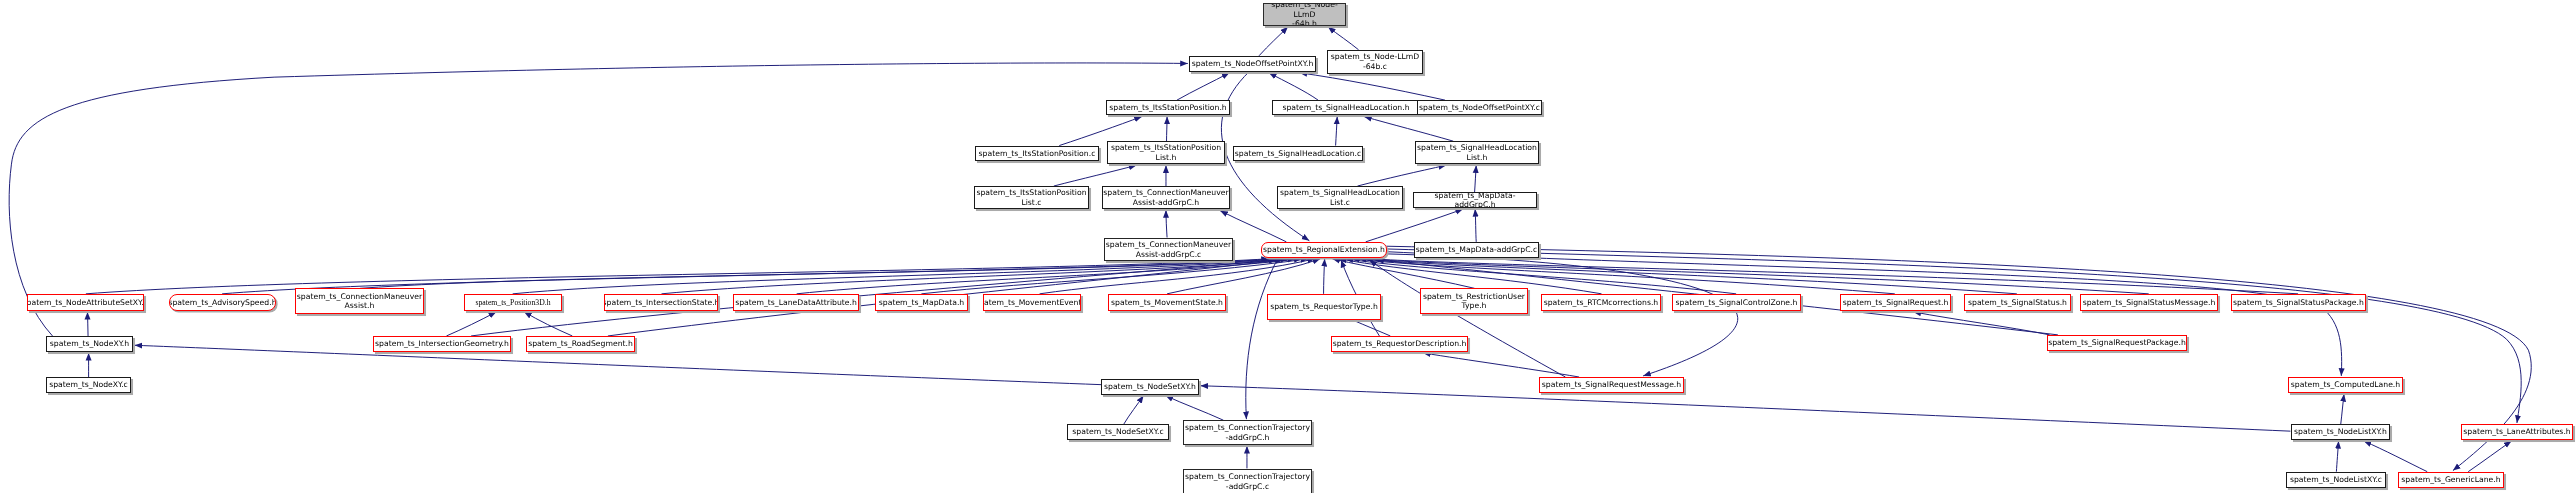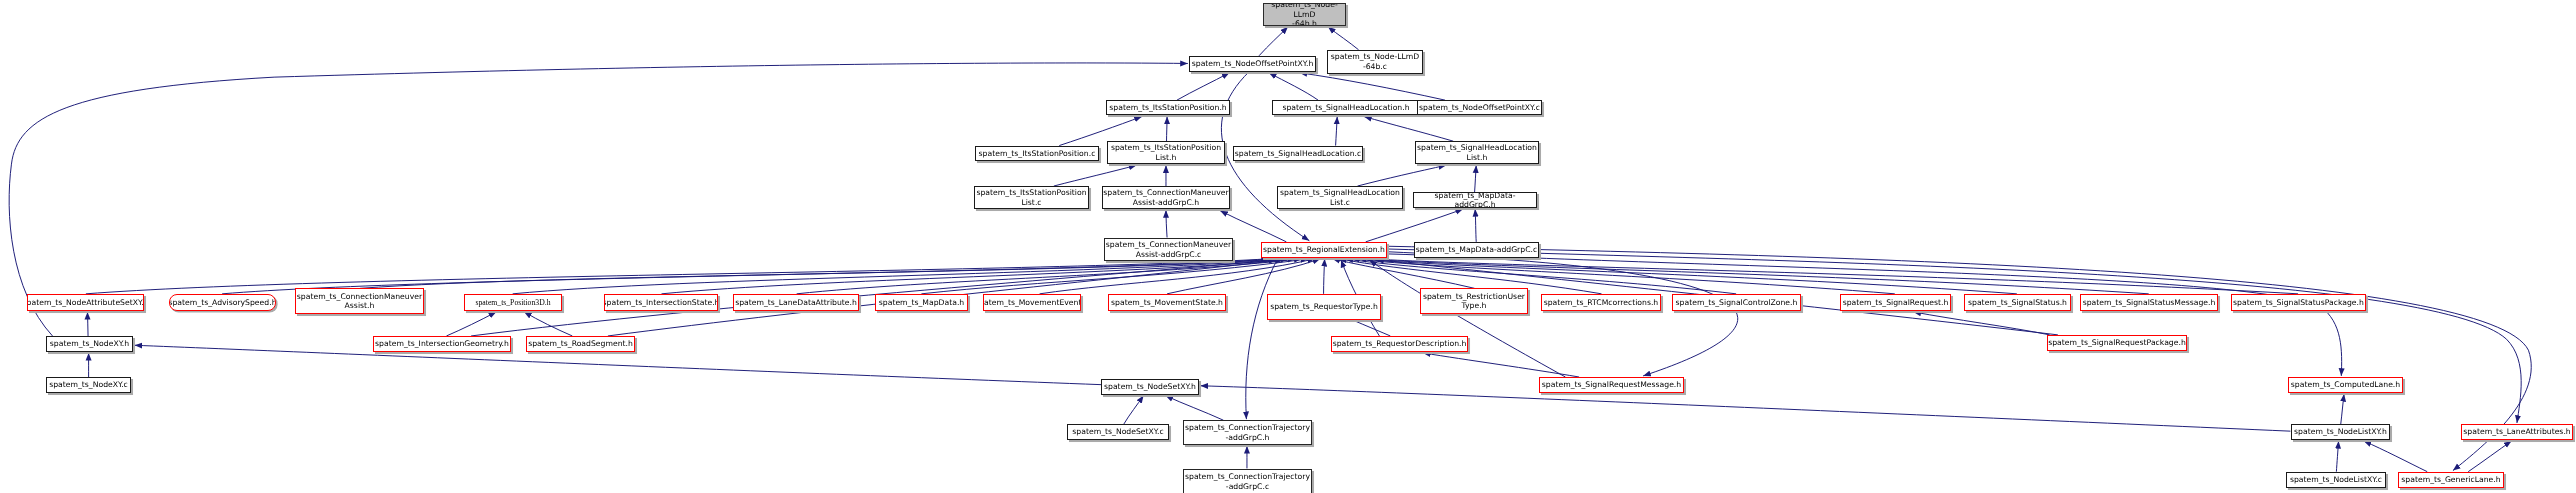--- a/index.html
+++ b/index.html
@@ -107,21 +107,21 @@
 List.h</span></div>
       <div class="node normal" style="left: 974px; top: 186px; width: 115px; height: 23px;"><span>spatem_ts_ItsStationPosition
 List.c</span></div>
       <div class="node normal" style="left: 1102px; top: 186px; width: 128px; height: 23px;"><span>spatem_ts_ConnectionManeuver
 Assist-addGrpC.h</span></div>
       <div class="node normal" style="left: 1277px; top: 186px; width: 126px; height: 23px;"><span>spatem_ts_SignalHeadLocation
 List.c</span></div>
       <div class="node normal" style="left: 1413px; top: 192px; width: 124px; height: 16px;"><span>spatem_ts_MapData-addGrpC.h</span></div>
       <div class="node emph" style="left: 1104px; top: 238px; width: 129px; height: 23px;"><span>spatem_ts_ConnectionManeuver
 Assist-addGrpC.c</span></div>
-      <div class="node red" style="left: 1261px; top: 242px; width: 126px; height: 16px;"><span>spatem_ts_RegionalExtension.h</span></div>
+      <div class="node red" style="left: 1261px; top: 242px; width: 126px; height: 16px; border-radius: 7px;"><span>spatem_ts_RegionalExtension.h</span></div>
       <div class="node normal" style="left: 1414px; top: 242px; width: 125px; height: 16px;"><span>spatem_ts_MapData-addGrpC.c</span></div>
       <div class="node red" style="left: 27px; top: 294px; width: 117px; height: 17px;"><span>spatem_ts_NodeAttributeSetXY.h</span></div>
       <div class="node red" style="left: 169px; top: 294px; width: 107px; height: 17px; border-radius: 8px;"><span>spatem_ts_AdvisorySpeed.h</span></div>
       <div class="node red" style="left: 295px; top: 288px; width: 129px; height: 26px;"><span>spatem_ts_ConnectionManeuver
 Assist.h</span></div>
       <div class="node red" style="left: 464px; top: 294px; width: 98px; height: 17px; font-family: Liberation Serif, serif;"><span>spatem_ts_Position3D.h</span></div>
       <div class="node red" style="left: 604px; top: 294px; width: 114px; height: 17px;"><span>spatem_ts_IntersectionState.h</span></div>
       <div class="node red" style="left: 733px; top: 294px; width: 126px; height: 17px;"><span>spatem_ts_LaneDataAttribute.h</span></div>
       <div class="node red" style="left: 875px; top: 294px; width: 93px; height: 17px;"><span>spatem_ts_MapData.h</span></div>
       <div class="node red" style="left: 983px; top: 294px; width: 98px; height: 17px;"><span>spatem_ts_MovementEvent.h</span></div>

